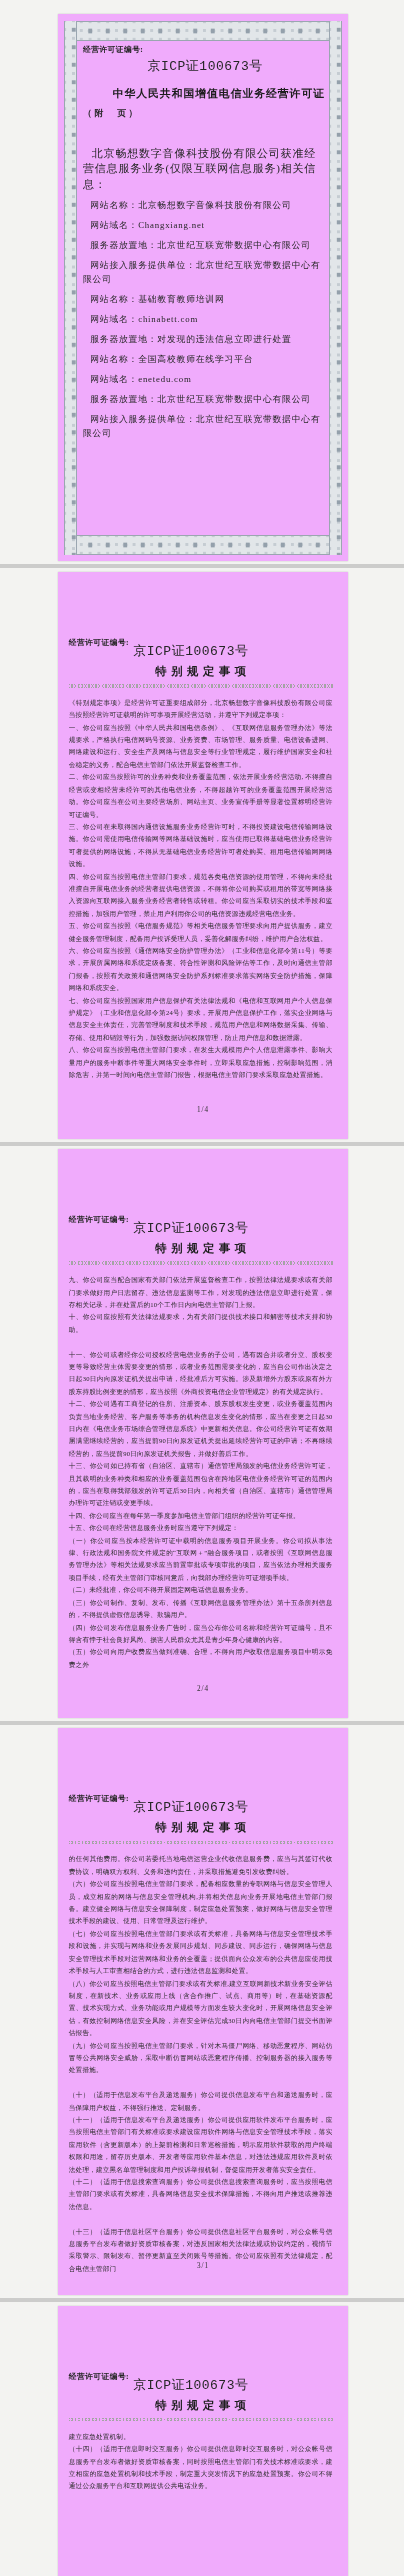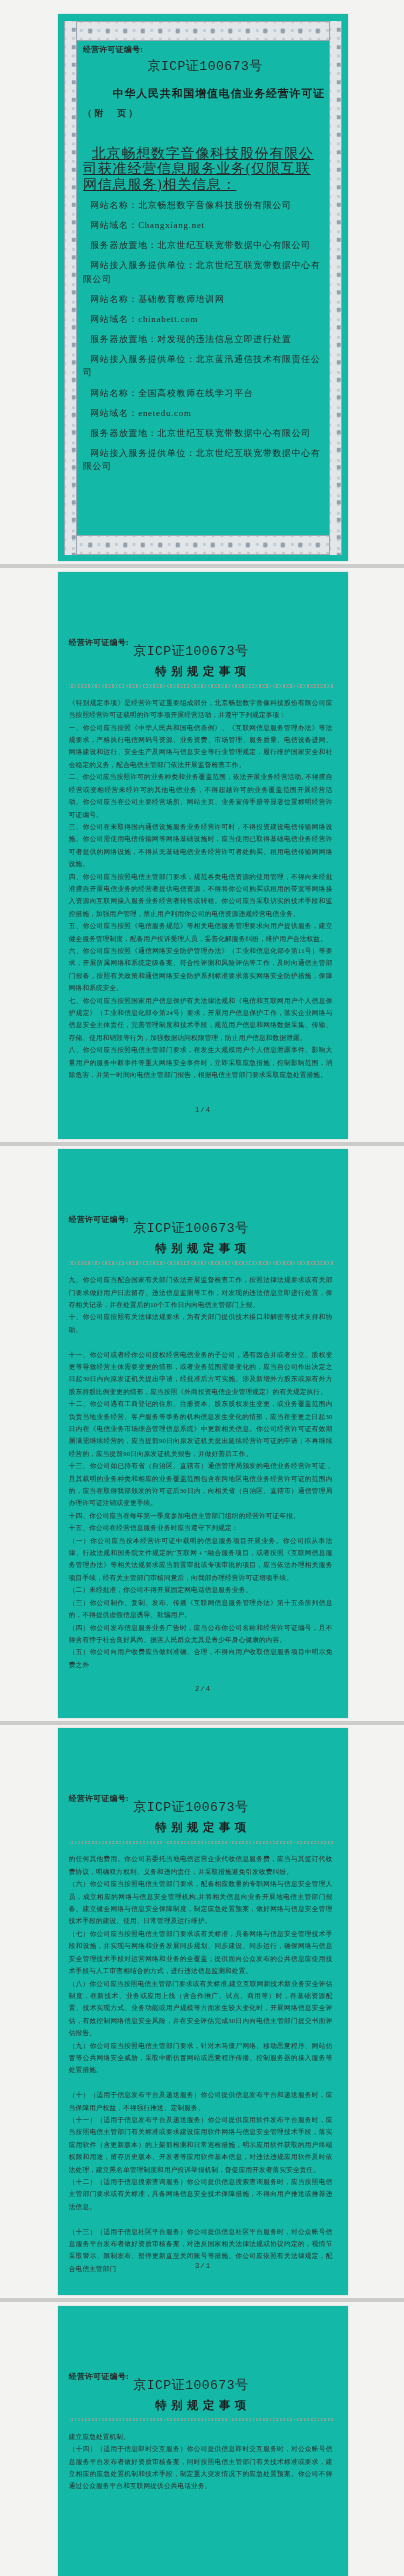--- a/index.html
+++ b/index.html
@@ -8,21 +8,21 @@
     background:#f3f3f1;
     font-family:"Liberation Serif","DejaVu Serif",serif;
     color:#262626;
   }
   .canvas { padding-top:14.4px; width:405px; }
 
   .page {
     position:relative;
     width:290px;
     margin-left:58px;
-    background:#14b8a6;
+    background:#f0abfc;
     box-shadow:0 0 1.5px rgba(0,0,0,0.20);
     box-sizing:border-box;
     overflow:hidden;
   }
   .cert { height:547px; }
   .p2 { height:567px; }
   .p3 { height:569px; }
   .p4 { height:567px; }
   .p5 { height:568px; }
 
@@ -57,23 +57,22 @@
   .cert-title {
     margin-top:12.4px; text-align:right;
     font-size:10.8px; font-weight:bold; letter-spacing:1px; color:#1d1d1d;
   }
   .cert-sub {
     margin-top:6.7px; text-align:left;
     font-size:8.8px; font-weight:bold; letter-spacing:2.6px;
   }
   .cert-intro {
     margin:26px 0 0 0;
-    font-size:14px; line-height:15.5px; letter-spacing:0.8px;
+    font-size:11px; line-height:15.5px; letter-spacing:0.8px;
     text-indent:8.8px;
-    text-decoration:underline;
   }
   .entries { margin-top:4.1px; }
   .entries p {
     margin:6.7px 0 0 0;
     font-size:8.8px; line-height:13.4px; letter-spacing:0.8px;
     text-indent:7.2px;
   }
 
   
   .prov-head { display:flex; align-items:flex-start; margin:66px 0 0 10.8px; }
@@ -92,21 +91,21 @@
     margin:9.3px 15.5px 0 10.8px;
     font-size:6.6px; line-height:12.4px; letter-spacing:0.2px;
     text-align:justify; color:#2b2b2b;
   }
   .prov-body p { margin:0; }
   .prov-body p.gap-before { margin-top:12.4px; }
 
   .page-no {
     position:absolute; bottom:25px; left:0; right:0;
     text-align:center; font-size:7.2px; letter-spacing:1px; color:#333;
-    font-family:Liberation Mono, monospace;
+    font-family:Liberation Serif, serif;
     margin-top:12px;
   }
 </style>
 </head>
 <body>
 
 <div class="canvas">
 
   <div class="page cert">
     <div class="band top"></div>
@@ -123,21 +122,20 @@
       <div class="cert-sub">（附　页）</div>
       <p class="cert-intro">北京畅想数字音像科技股份有限公司获准经营信息服务业务(仅限互联网信息服务)相关信息：</p>
       <div class="entries">
         <p>网站名称：北京畅想数字音像科技股份有限公司</p>
         <p>网站域名：Changxiang.net</p>
         <p>服务器放置地：北京世纪互联宽带数据中心有限公司</p>
         <p>网站接入服务提供单位：北京世纪互联宽带数据中心有限公司</p>
         <p>网站名称：基础教育教师培训网</p>
         <p>网站域名：chinabett.com</p>
         <p>服务器放置地：对发现的违法信息立即进行处置</p>
-        <p>网站接入服务提供单位：北京蓝汛通信技术有限责任公司</p>
         <p>网站名称：全国高校教师在线学习平台</p>
         <p>网站域名：enetedu.com</p>
         <p>服务器放置地：北京世纪互联宽带数据中心有限公司</p>
         <p>网站接入服务提供单位：北京世纪互联宽带数据中心有限公司</p>
       </div>
     </div>
   </div>
 
   <div class="gap"></div>
 

